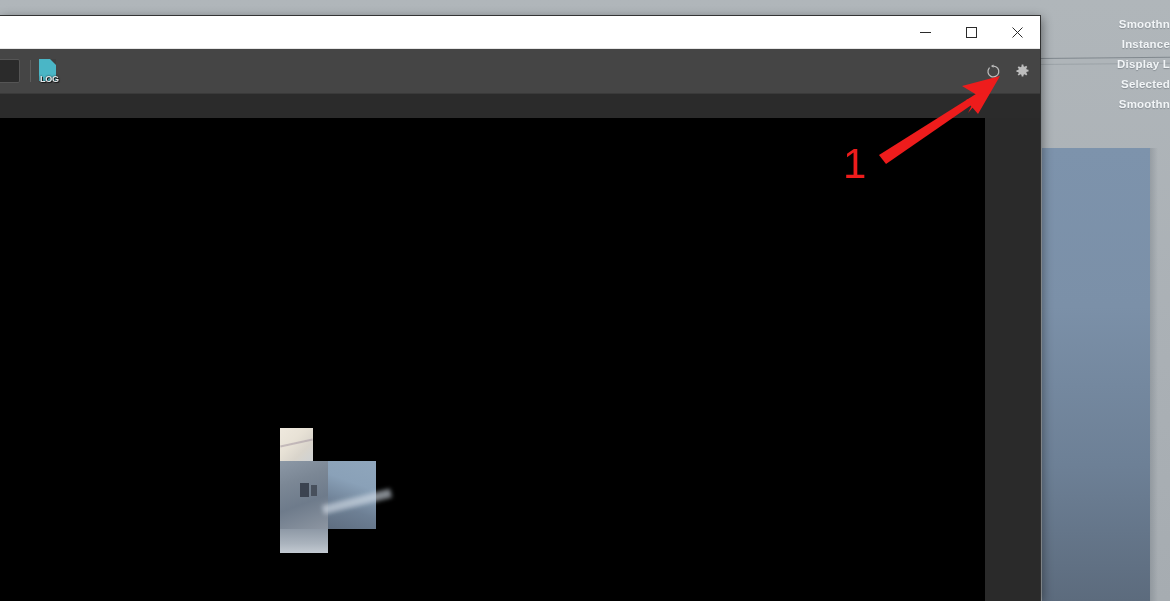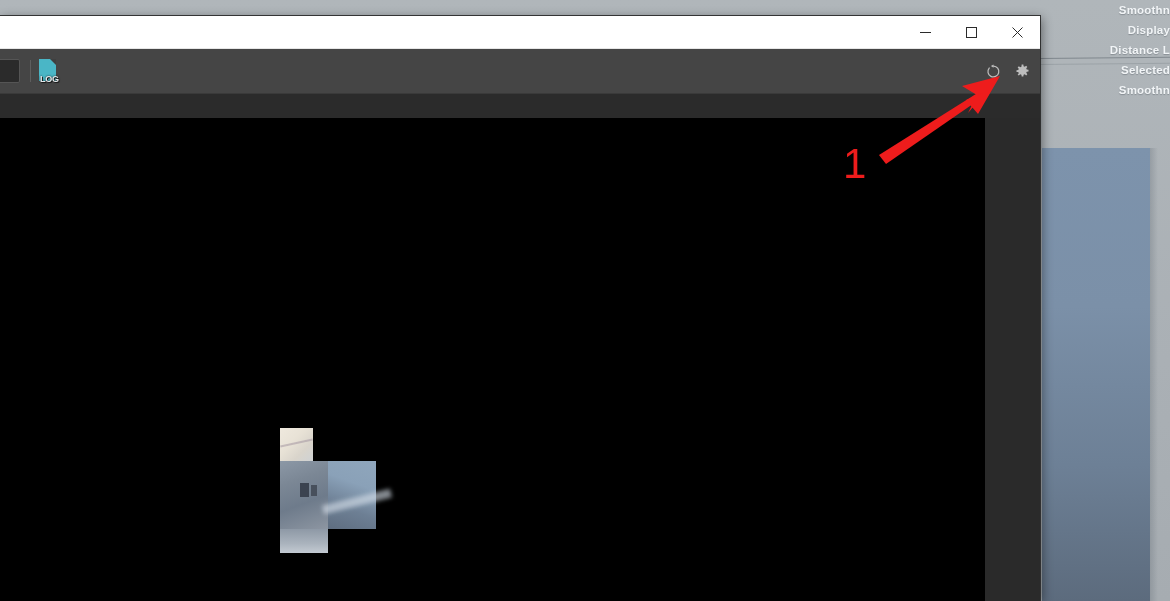--- a/index.html
+++ b/index.html
@@ -47,21 +47,21 @@
     transform-origin: left center;
   }
 
   
   .bg-labels {
     position: absolute;
     right: 0;
     top: 0;
     width: 120px;
     text-align: right;
-    padding-top: 0px;
+    padding-top: 14px;
   }
   .bg-label {
     display: block;
     color: #f2f5f7;
     font-size: 11.5px;
     font-weight: bold;
     letter-spacing: 0.2px;
     height: 20px;
     line-height: 20px;
     padding-right: 0px;
@@ -315,22 +315,22 @@
 
 <div id="root">
 
   <div class="bg-app">
 
     <div class="bg-hline"></div>
     <div class="bg-hline2"></div>
 
     <div class="bg-labels">
       <span class="bg-label">Smoothn</span>
-      <span class="bg-label">Display</span>
-      <span class="bg-label">Distance L</span>
+      <span class="bg-label">Instance</span>
+      <span class="bg-label">Display L</span>
       <span class="bg-label">Selected</span>
       <span class="bg-label">Smoothn</span>
     </div>
 
     <div class="bg-blue-panel"></div>
     <div class="bg-blue-panel-shadow"></div>
   </div>
 
   <div class="window">
 

